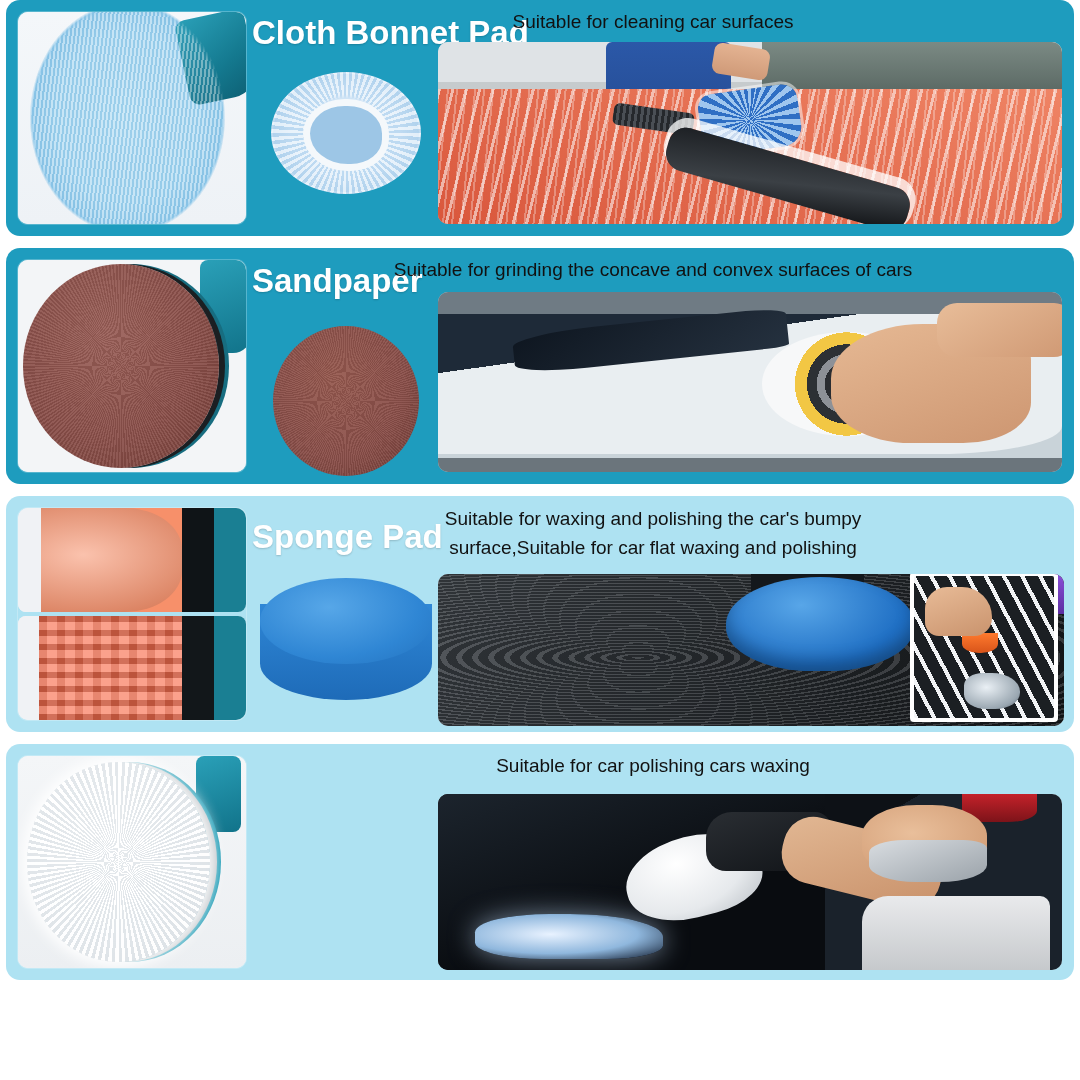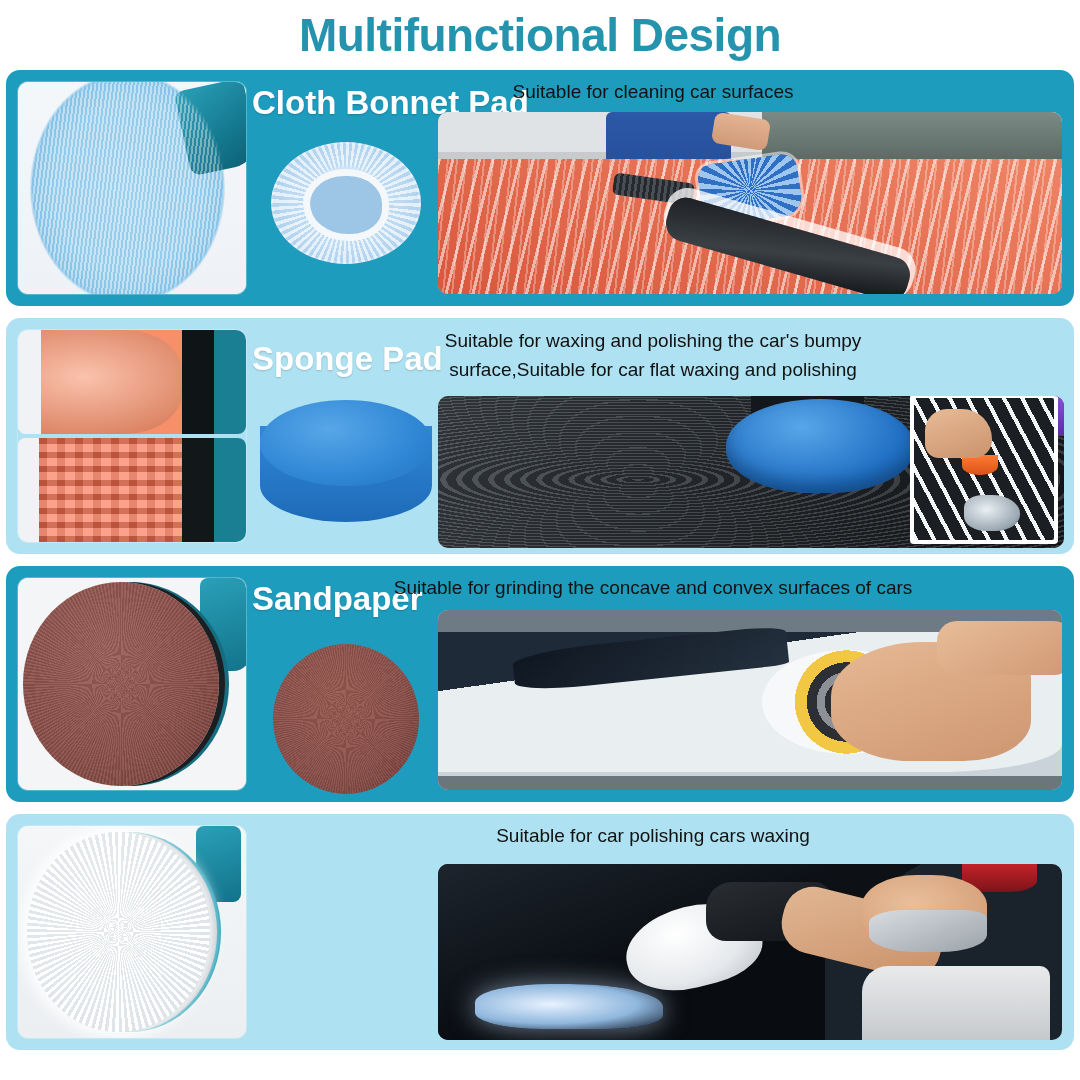--- a/index.html
+++ b/index.html
@@ -401,23 +401,20 @@
   .art-woolhero .red{
     position:absolute;right:4%;top:0;width:12%;height:16%;
     background:linear-gradient(180deg,#c4222a,#7d1319);border-radius:0 0 40% 20%;
   }
 </style>
 </head>
 <body>
 
 <div class="page">
 
-  <div class="header">
-    <h1>Multifunctional Design</h1>
-  </div>
 
   <div class="panels">
 
     <div class="panel theme-teal">
 
       <div class="thumb-card">
         <div class="ph art-bonnet-big">
           <div class="tool"></div>
         </div>
       </div>
@@ -433,20 +430,51 @@
 
       <div class="hero" style="left:432px;top:42px;right:12px;bottom:12px;">
         <div class="ph art-carwash">
           <div class="topstrip"></div>
           <div class="person"></div>
           <div class="arm"></div>
           <div class="streaks"></div>
           <div class="grille"></div>
           <div class="mitt"></div>
           <div class="wiper"></div>
+        </div>
+      </div>
+    </div>
+
+    <div class="panel theme-teal">
+
+      <div class="thumb-card">
+        <div class="ph art-sand-big">
+          <div class="tool"></div>
+          <div class="disc">
+            <div class="grit"></div>
+          </div>
+        </div>
+      </div>
+
+      <div class="mid">
+        <div class="panel-title">Sandpaper</div>
+        <div class="loose" style="top:78px;">
+          <div class="art-sand-loose"></div>
+        </div>
+      </div>
+
+      <div class="desc">Suitable for grinding the concave and convex surfaces of cars</div>
+
+      <div class="hero" style="left:432px;top:44px;right:12px;bottom:12px;">
+        <div class="ph art-sandhero">
+          <div class="panelcar"></div>
+          <div class="window"></div>
+          <div class="polisher"></div>
+          <div class="hand"></div>
+          <div class="arm2"></div>
         </div>
       </div>
     </div>
 
     <div class="panel theme-light">
 
       <div class="thumb-card split">
         <div class="thumb-half">
           <div class="ph art-sponge-flat"></div>
         </div>
@@ -481,51 +509,20 @@
               <div class="lamp"></div>
               <div class="tool2"></div>
               <div class="orange"></div>
               <div class="hand"></div>
             </div>
           </div>
         </div>
       </div>
     </div>
 
-    <div class="panel theme-teal">
-
-      <div class="thumb-card">
-        <div class="ph art-sand-big">
-          <div class="tool"></div>
-          <div class="disc">
-            <div class="grit"></div>
-          </div>
-        </div>
-      </div>
-
-      <div class="mid">
-        <div class="panel-title">Sandpaper</div>
-        <div class="loose" style="top:78px;">
-          <div class="art-sand-loose"></div>
-        </div>
-      </div>
-
-      <div class="desc">Suitable for grinding the concave and convex surfaces of cars</div>
-
-      <div class="hero" style="left:432px;top:44px;right:12px;bottom:12px;">
-        <div class="ph art-sandhero">
-          <div class="panelcar"></div>
-          <div class="window"></div>
-          <div class="polisher"></div>
-          <div class="hand"></div>
-          <div class="arm2"></div>
-        </div>
-      </div>
-    </div>
-
     <div class="panel theme-light">
 
       <div class="thumb-card">
         <div class="ph art-wool-big">
           <div class="tool"></div>
           <div class="disc">
             <div class="fuzz"></div>
           </div>
         </div>
       </div>

